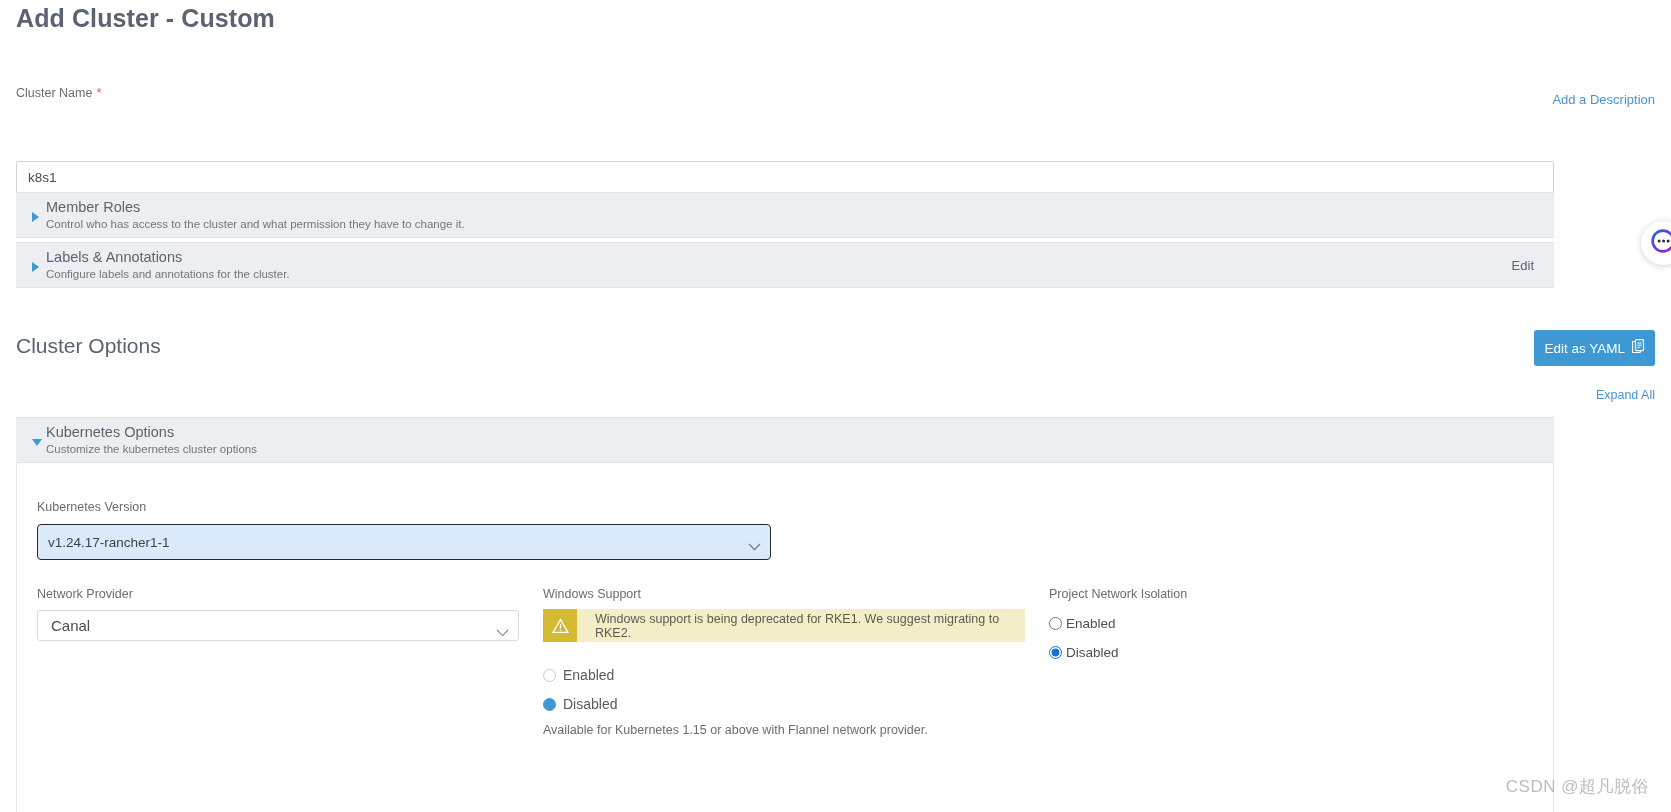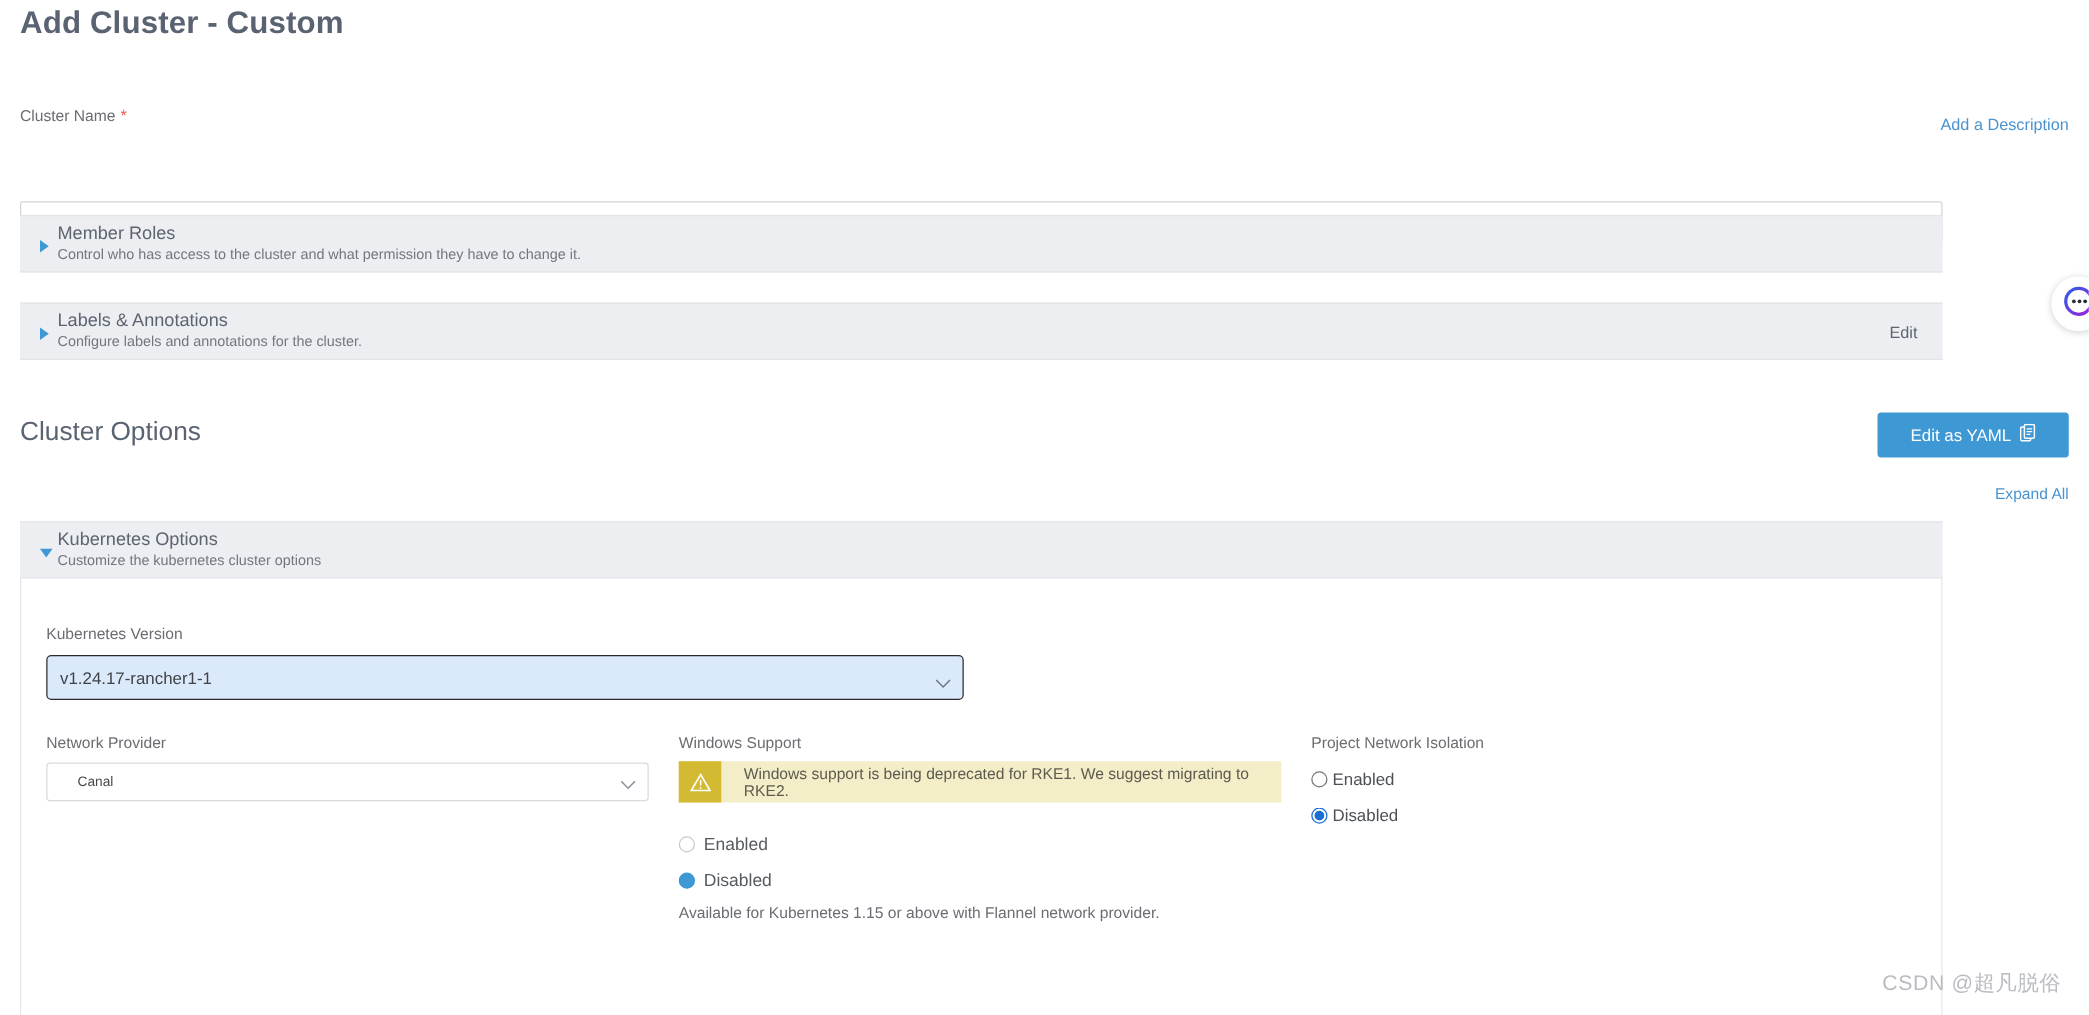--- a/index.html
+++ b/index.html
@@ -69,21 +69,21 @@
     position: absolute;
     left: 16px;
     width: 1538px;
     background: #eceef1;
     border-top: 1px solid #e2e4e8;
     border-bottom: 1px solid #e2e4e8;
     display: flex;
     align-items: center;
     padding: 0 0 0 30px;
   }
-  .accordion.member  { top: 172px; height: 46px; }
+  .accordion.member  { top: 192px; height: 46px; }
   .accordion.labels  { top: 242px; height: 46px; }
   .accordion.k8sopts { top: 417px; height: 46px; }
 
   .tri {
     position: absolute;
     left: 16px;
     width: 0; height: 0;
   }
   .tri.right {
     border-left: 7px solid #3d98d3;
@@ -127,21 +127,21 @@
   .yaml-btn {
     position: absolute;
     right: 16px; top: 330px;
     height: 36px;
     background: #3d98d3;
     border: none;
     border-radius: 3px;
     color: #fff;
     font-family: "Liberation Sans", sans-serif;
     font-size: 13.5px;
-    padding: 0 26px;
+    padding: 0 10px;
     cursor: pointer;
     display: flex;
     align-items: center;
     gap: 7px;
   }
   .clip-icon { display: block; }
 
   .expand-all {
     position: absolute;
     right: 16px; top: 388px;
@@ -183,22 +183,22 @@
   }
   .select-plain {
     position: absolute;
     left: 20px; top: 147px;
     width: 482px; height: 31px;
     background: #fff;
     border: 1px solid #d8dadf;
     border-radius: 3px;
     display: flex;
     align-items: center;
-    padding: 0 24px;
-    font-size: 11px;
+    padding: 0 13px;
+    font-size: 15px;
     color: #4a4a4f;
     cursor: pointer;
   }
   .chev {
     position: absolute;
     right: 9px; top: 50%;
     margin-top: -3px;
   }
 
   

